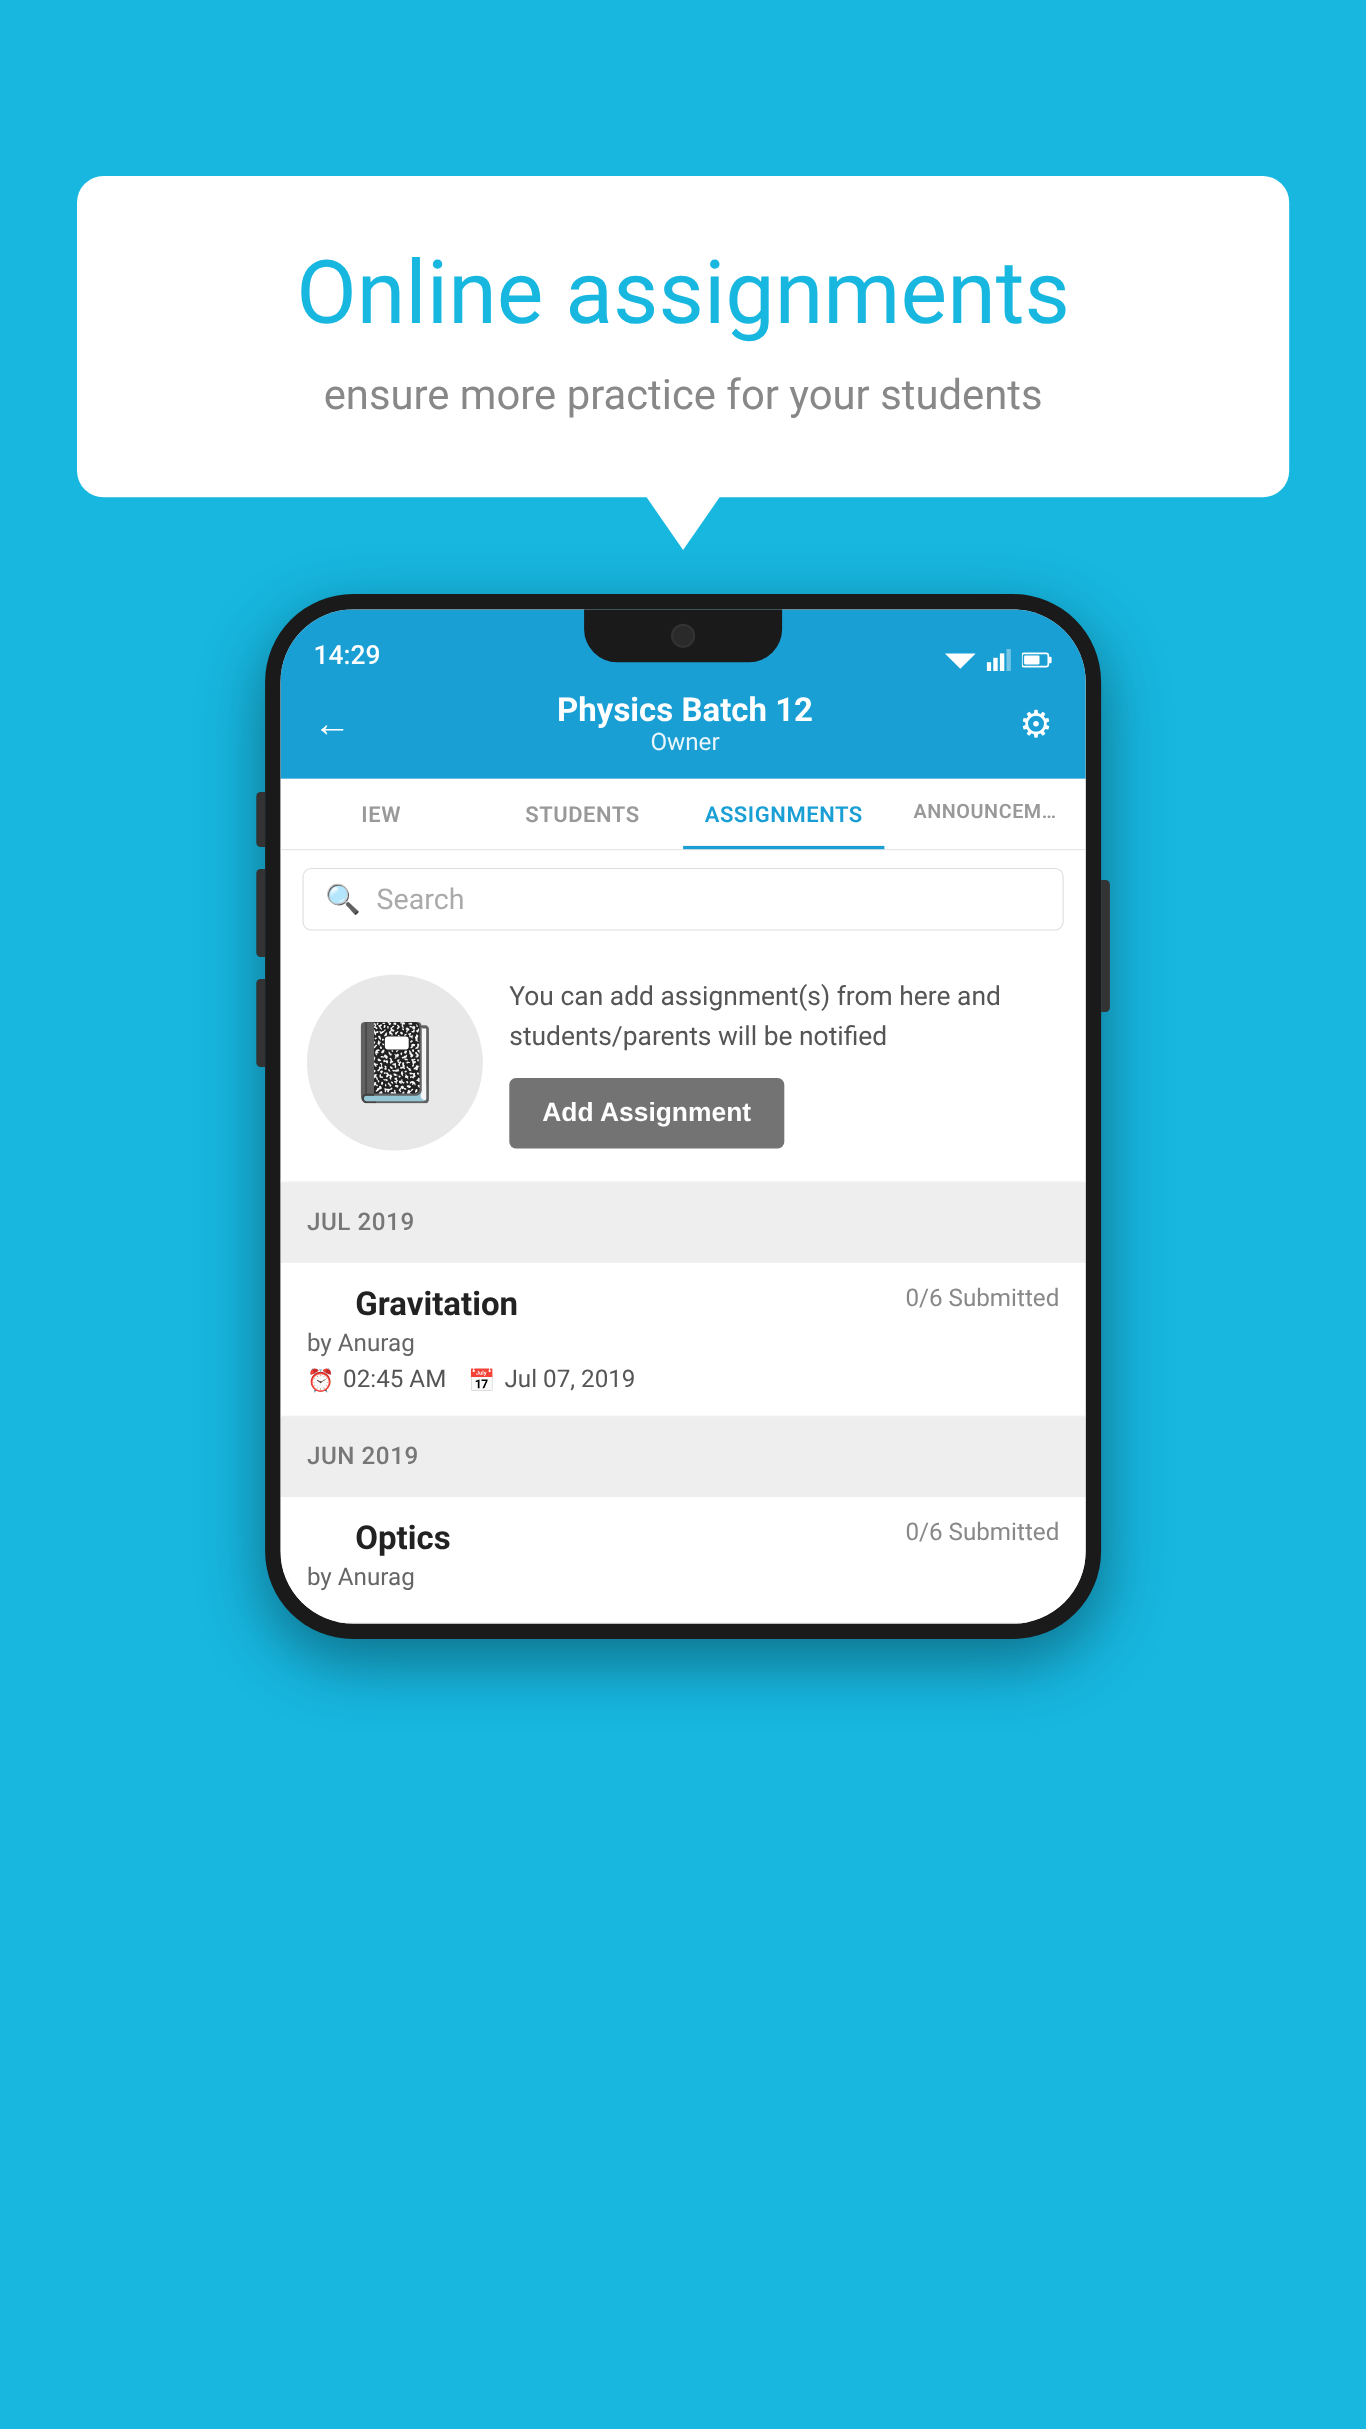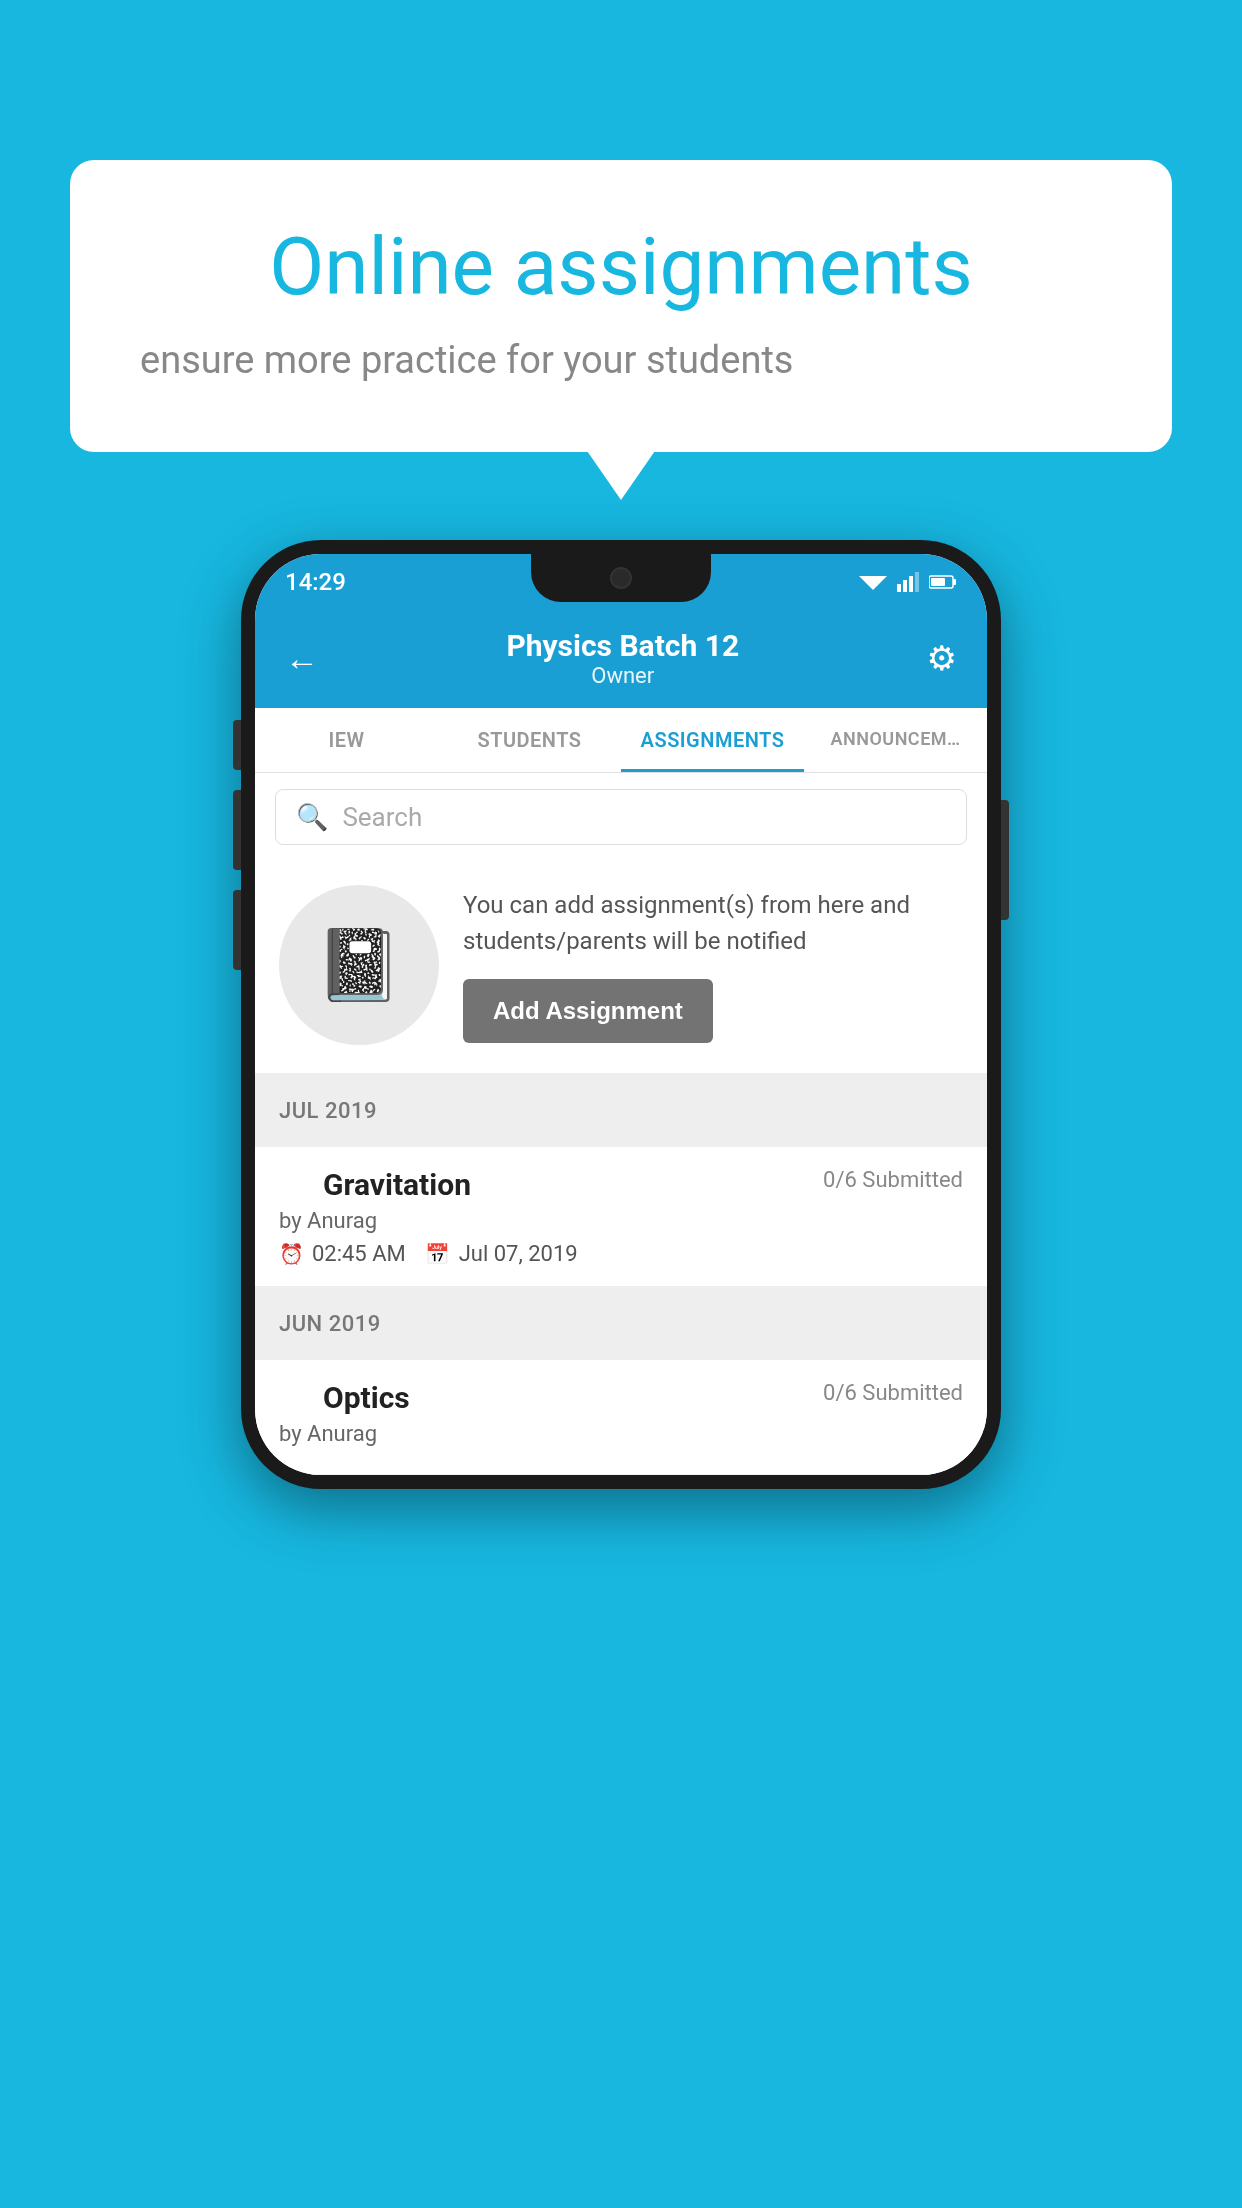--- a/index.html
+++ b/index.html
@@ -40,21 +40,21 @@
     .speech-bubble-title {
       font-size: 80px;
       font-weight: 400;
       color: #17b7e0;
       text-align: center;
       margin-bottom: 24px;
     }
     .speech-bubble-subtitle {
       font-size: 38px;
       color: #888;
-      text-align: left;
+      text-align: center;
       font-weight: 400;
     }
 
     
     .phone-wrapper {
       position: absolute;
       top: 540px;
       left: 50%;
       transform: translateX(-50%);
       width: 760px;
@@ -92,21 +92,21 @@
       border-radius: 66px;
       overflow: hidden;
       position: relative;
     }
 
     
     .status-bar {
       background: #1a9fd4;
       height: 56px;
       display: flex;
-      align-items: center;
+      align-items: flex-end;
       justify-content: space-between;
       padding: 0 30px;
     }
     .status-time {
       color: white;
       font-size: 24px;
       font-weight: 500;
     }
     .status-icons {
       display: flex;

